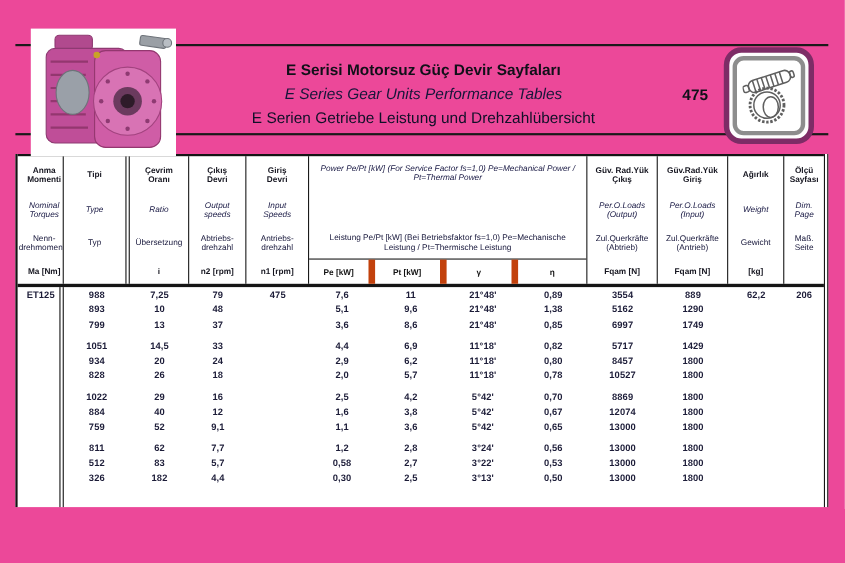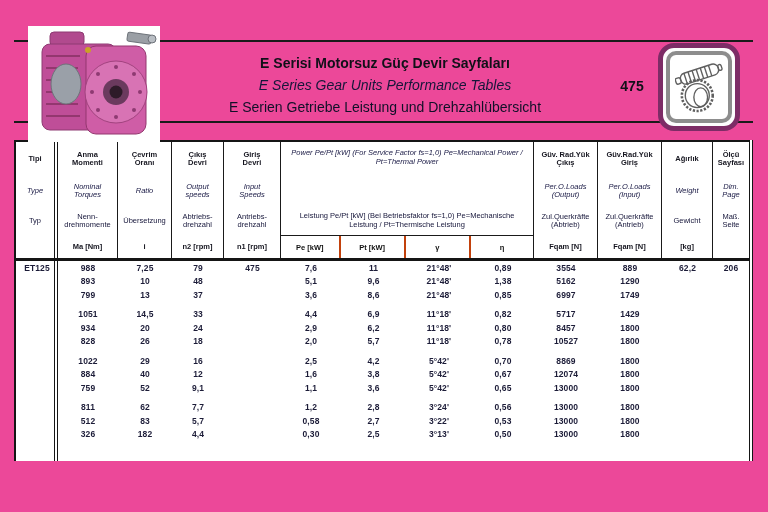--- a/index.html
+++ b/index.html
@@ -37,21 +37,21 @@
   .h-tr{font-weight:bold; color:#15151f;}
   .h-en{font-style:italic; color:#20204a;}
   .h-de{color:#16163a;}
   .h-unit{font-weight:bold; color:#15151f;}
   .power-cell{grid-column:6 / span 4; display:grid; grid-template-rows:94px 22px; box-sizing:border-box; border-right:1px solid #1a1a1a;}
   .power-texts{box-sizing:border-box; border-bottom:1px solid #1a1a1a; padding:6px 6px 0 6px;
     display:flex; flex-direction:column; justify-content:space-between; padding-bottom:6px;}
   .power-texts div{font-size:7.5px; line-height:9px; text-align:center; white-space:normal;}
   .power-sub{display:grid; grid-template-columns:60fr 65fr 66fr 62fr;}
   .power-sub span{display:flex; align-items:center; justify-content:center; font-size:7.5px; font-weight:bold;
-    box-sizing:border-box; border-right:2px solid #c2410c;}
+    box-sizing:border-box; border-right:6px solid #c2410c;}
   .power-sub span:last-child{border-right:none;}
   .thick-divider{height:3px; background:#151515;}
   .tbody{position:relative; height:200px; padding-top:0; box-sizing:border-box;}
   .type-sep{position:absolute; left:38px; top:0; bottom:0; width:0; border-left:4px double #151515;}
   .drow{display:grid; grid-template-columns:42px 60px 54px 52px 57px 60px 65px 66px 62px 64px 64px 51px 36px;
     height:13.5px; align-items:center;}
   .drow.gap{margin-top:6px;}
   .dcell{text-align:center; font-size:8.5px; font-weight:bold; color:#1c1c38; letter-spacing:0.1px;}
 </style>
 </head>
@@ -120,34 +120,34 @@
         <circle cx="26" cy="41" r="18" stroke-dasharray="2.6 1.8" stroke-width="3"></circle>
         <circle cx="26" cy="41" r="14"></circle>
         <ellipse cx="30" cy="43" rx="8" ry="11"></ellipse>
       </svg>
     </div>
   </div>
 
   <div class="gear-table">
     <div class="thead">
 
-      <div class="hcell typesep">
-        <span class="h-tr">Tipi</span>
-        <span class="h-en">Type</span>
-        <span class="h-de">Typ</span>
-        <span class="h-unit"></span>
-      </div>
       <div class="hcell">
         <span class="h-tr">Anma
 Momenti</span>
         <span class="h-en">Nominal
 Torques</span>
         <span class="h-de">Nenn-
 drehmomente</span>
         <span class="h-unit">Ma [Nm]</span>
+      </div>
+      <div class="hcell typesep">
+        <span class="h-tr">Tipi</span>
+        <span class="h-en">Type</span>
+        <span class="h-de">Typ</span>
+        <span class="h-unit"></span>
       </div>
       <div class="hcell">
         <span class="h-tr">Çevrim
 Oranı</span>
         <span class="h-en">Ratio</span>
         <span class="h-de">Übersetzung</span>
         <span class="h-unit">i</span>
       </div>
       <div class="hcell">
         <span class="h-tr">Çıkış

